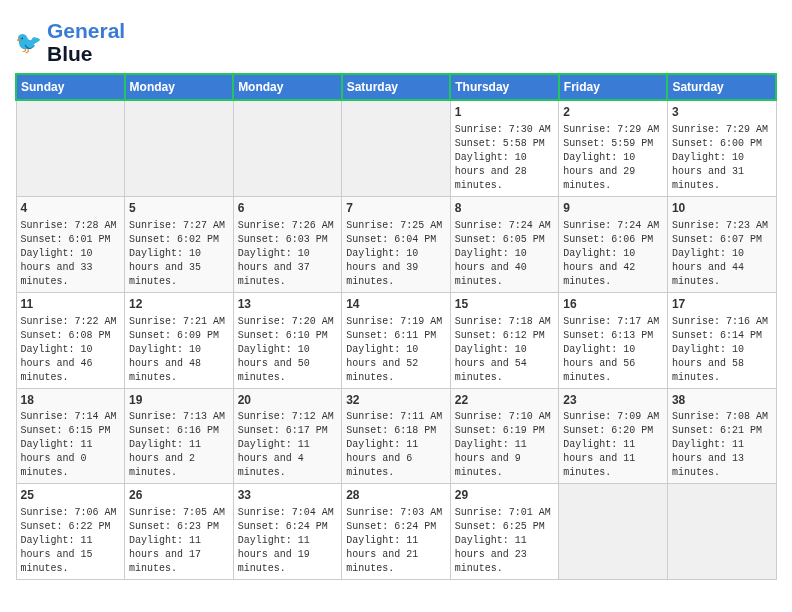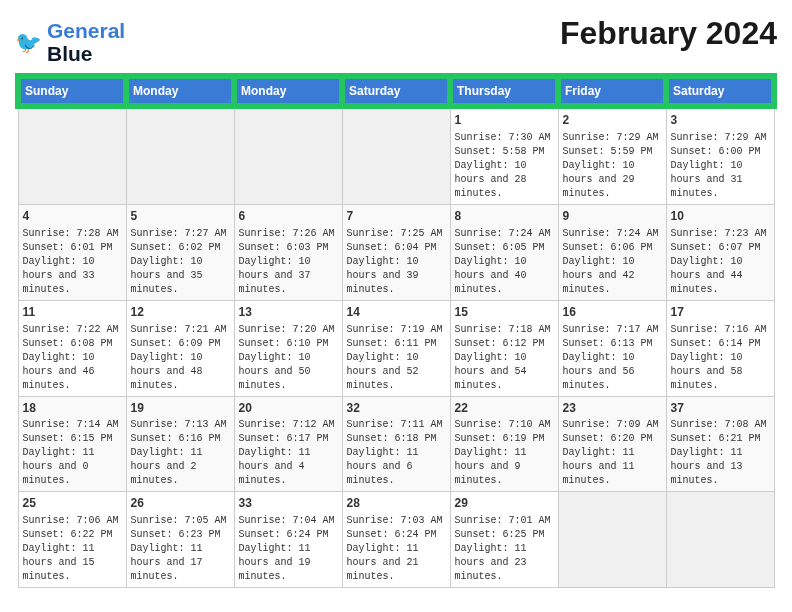--- a/index.html
+++ b/index.html
@@ -52,21 +52,21 @@
       width: 100%;
       border-collapse: collapse;
       font-size: 11px;
     }
     thead th {
       background-color: #3a7bd5;
       color: #fff;
       font-weight: bold;
       padding: 5px 4px;
       text-align: left;
-      border: 6px solid #22c55e;
+      border: 2px solid #22c55e;
       font-size: 12px;
     }
     tbody td {
       border: 1px solid #ccc;
       vertical-align: top;
       padding: 3px 4px;
       height: 90px;
       width: calc(100% / 7);
       background: #fff;
       color: #333;
@@ -100,21 +100,20 @@
       <text x="0" y="28" font-size="28" fill="#3a7bd5">🐦</text>
     </svg>
     <div>
       <div class="logo-text">
         <span style="color:#3a7bd5;">General</span><br>
         <span style="color:#0f172a;">Blue</span>
       </div>
     </div>
   </div>
   <div class="title-area">
-    <div class="main-title">February 2024</div>
   </div>
 </div>
 
 <table>
   <thead>
     <tr id="weekday-header">
         <th>Sunday</th>
         <th>Monday</th>
         <th>Monday</th>
         <th>Saturday</th>
@@ -221,21 +220,21 @@
         </td>
         <td>
           <span class="day-num">22</span>
           <div class="day-info">Sunrise: 7:10 AM<br>Sunset: 6:19 PM<br>Daylight: 11 hours and 9 minutes.</div>
         </td>
         <td>
           <span class="day-num">23</span>
           <div class="day-info">Sunrise: 7:09 AM<br>Sunset: 6:20 PM<br>Daylight: 11 hours and 11 minutes.</div>
         </td>
         <td>
-          <span class="day-num">37</span>
+          <span class="day-num">38</span>
           <div class="day-info">Sunrise: 7:08 AM<br>Sunset: 6:21 PM<br>Daylight: 11 hours and 13 minutes.</div>
         </td>
       </tr>
       <tr>
         <td>
           <span class="day-num">25</span>
           <div class="day-info">Sunrise: 7:06 AM<br>Sunset: 6:22 PM<br>Daylight: 11 hours and 15 minutes.</div>
         </td>
         <td>
           <span class="day-num">26</span>

